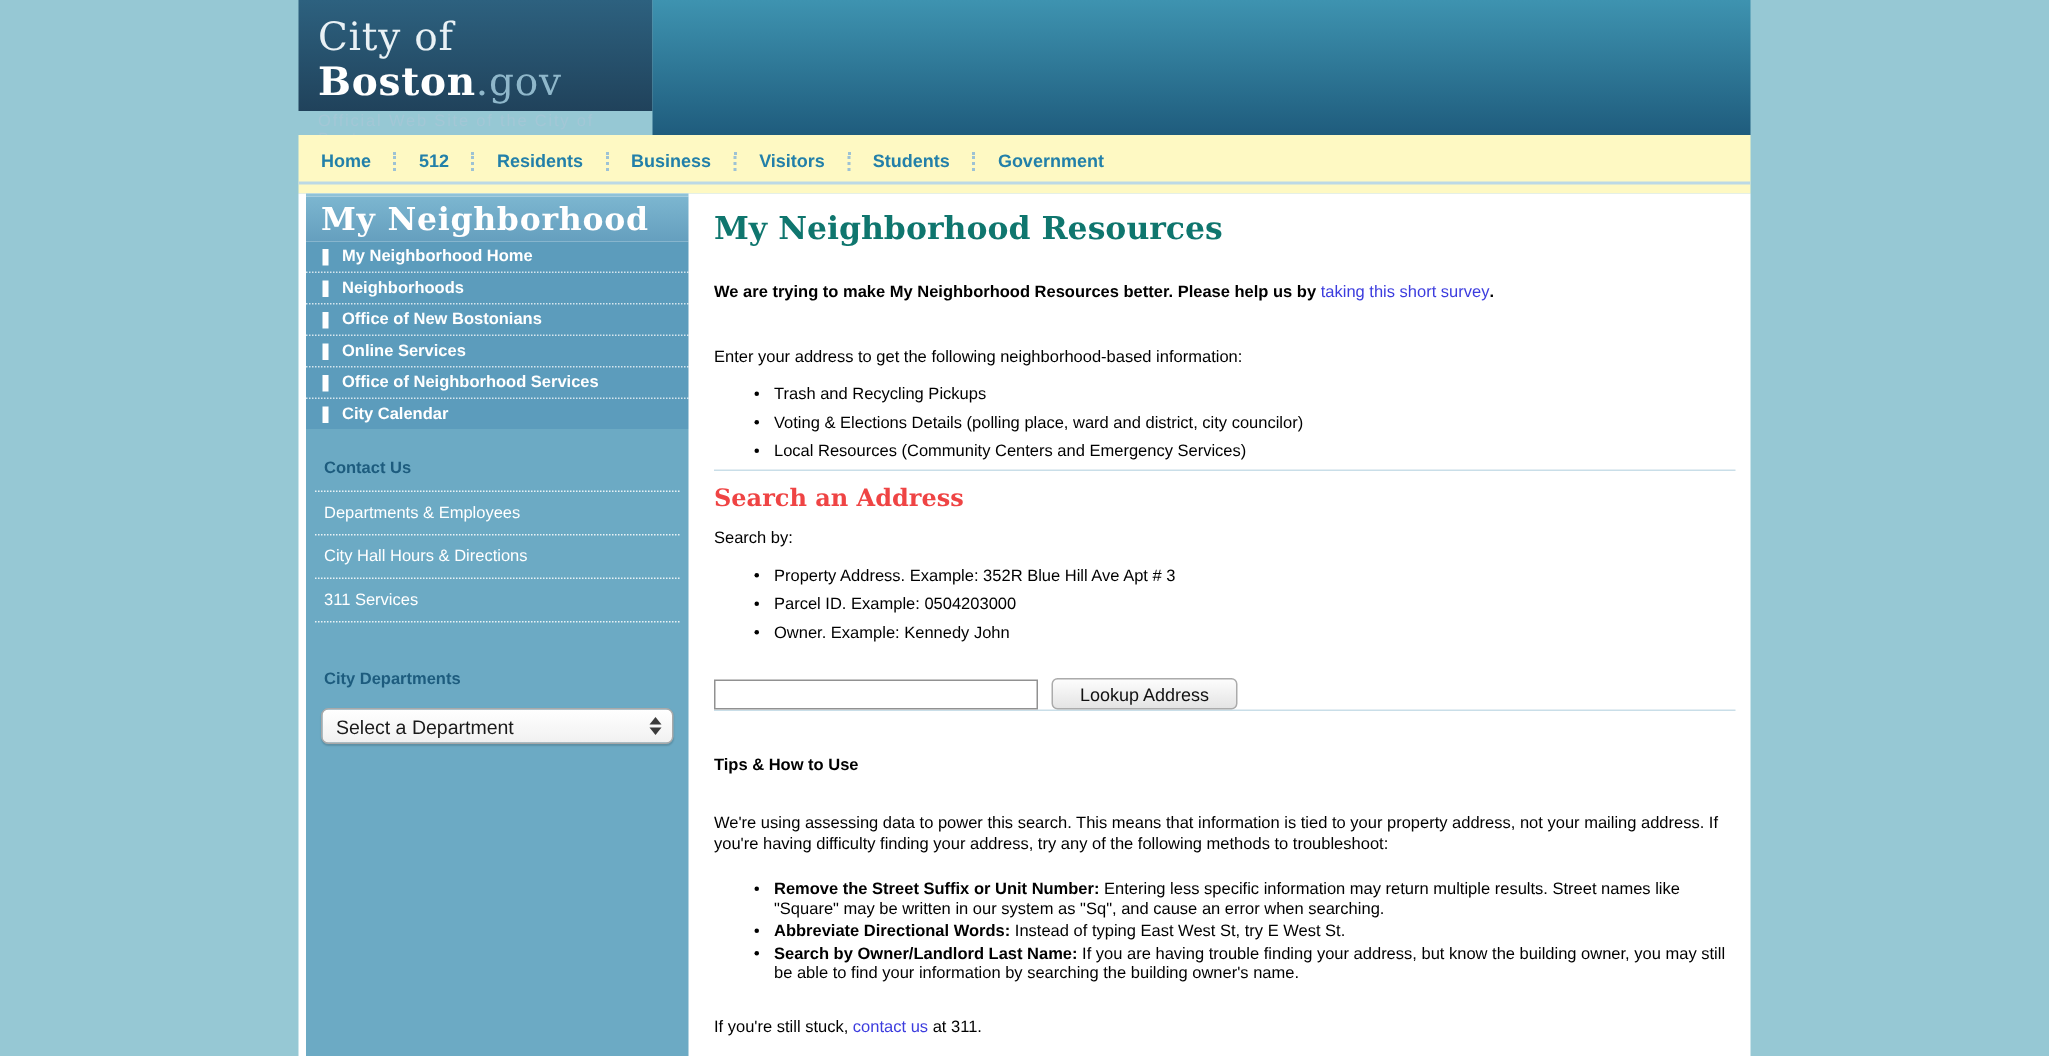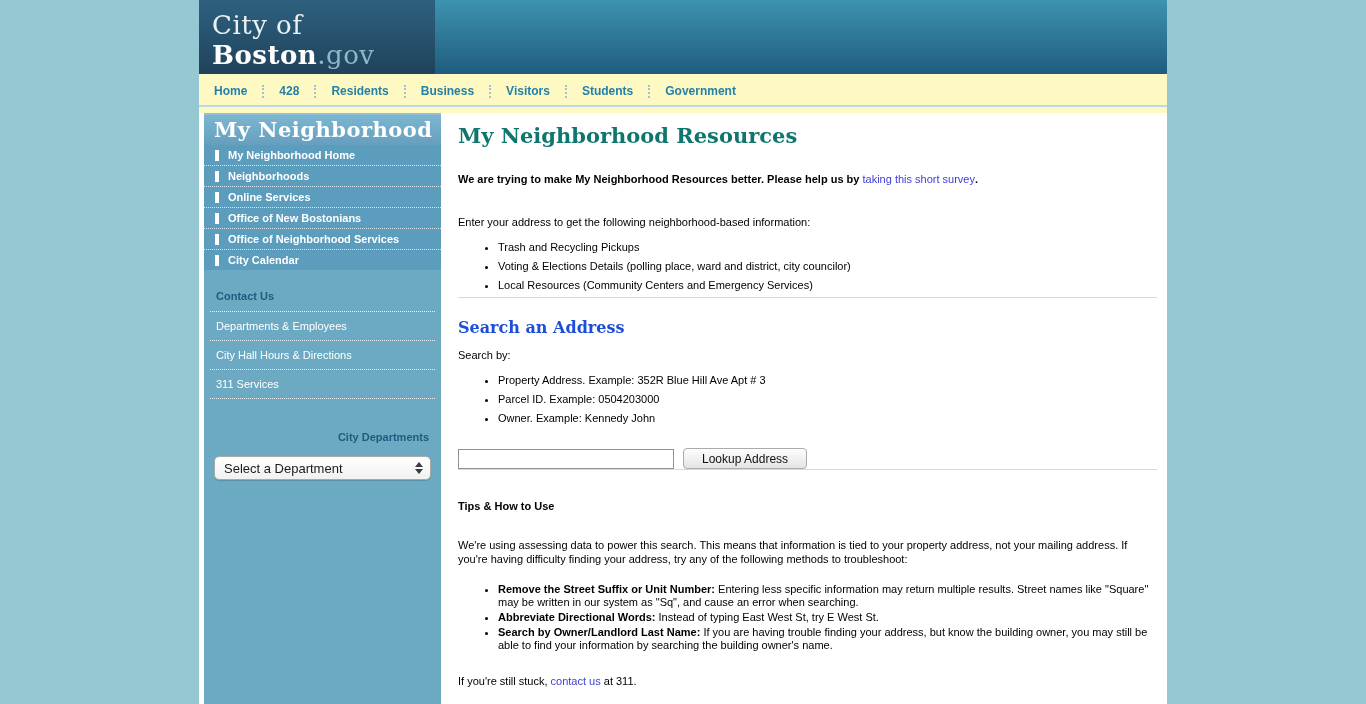--- a/index.html
+++ b/index.html
@@ -6,21 +6,21 @@
   html,body { width:1366px; height:704px; overflow:hidden; }
   body {
     background:#96c8d4;
     font-family:"Liberation Sans", sans-serif;
     font-size:11px;
     color:#000;
   }
   .wrapper { width:968px; margin:0 auto; height:704px; display:flex; flex-direction:column; }
 
   
-  .header { height:74px; display:flex; }
+  .header { height:90px; display:flex; }
   .logo-block {
     width:236px; height:74px; padding:10px 0 0 13px;
     background:linear-gradient(#2d617f, #20425b);
   }
   .logo-line { font-family:"DejaVu Serif", serif; font-size:26px; color:#e9f1f5; letter-spacing:0.5px; }
   .logo-line .bold { font-weight:bold; color:#ffffff; }
   .logo-line .gov { color:#8fb7ca; }
   .tagline { margin-top:5px; font-size:11px; color:#a3c7d6; letter-spacing:1.2px; }
   .header-right { flex:1; background:linear-gradient(#3e93b0, #1f5c7d); }
 
@@ -32,40 +32,40 @@
     padding:0 15px; cursor:pointer;
   }
   .nav-links a:first-child { padding-left:0; }
   .nav-sep { height:13px; border-left:2px dotted #9dc2d4; }
   .nav-underline { margin-top:7px; border-top:2px solid #bcd9e5; height:8px; }
 
   
   .bodyrow { flex:1; background:#ffffff; display:flex; min-height:0; }
 
   
-  .sidebar { width:237px; margin-left:5px; display:flex; flex-direction:column; }
+  .sidebar { width:255px; margin-left:5px; display:flex; flex-direction:column; }
   .sb-title {
     background:linear-gradient(#7cb6d0, #659fbe);
     border-top:2px solid #8fc2d8;
     color:#ffffff; font-family:"DejaVu Serif", serif; font-weight:bold;
     font-size:21px; padding:2px 0 3px 10px; letter-spacing:0.5px;
   }
   .sb-menu { background:#5c9cbc; }
   .sb-menu .menu-item {
     display:flex; align-items:center; padding:4px 3px 4px 11px; cursor:pointer;
     border-top:1px dotted rgba(255,255,255,0.75);
   }
   .sb-menu .menu-item:first-child { border-top:none; }
   .tick { width:4px; height:11px; background:#ffffff; margin-right:9px; flex:none; }
   .menu-label { color:#ffffff; font-weight:bold; font-size:11px; }
   .sb-lower { flex:1; background:#6caac4; padding-top:20px; }
   .sb-heading { color:#1d5c7e; font-weight:bold; font-size:11px; padding:0 12px 9px 12px; }
   .sb-dotted { border-top:1px dotted rgba(255,255,255,0.85); margin:0 6px; }
   .sb-link { display:block; color:#ffffff; font-size:11px; text-decoration:none; padding:8px 12px; cursor:pointer; }
-  .sb-dept-heading { margin-top:32px;text-align:right; }
+  .sb-dept-heading { margin-top:32px; }
   .select-box {
     margin:4px 10px 0 10px; height:24px; background:linear-gradient(#ffffff,#f1f1f1);
     border:1px solid #a9a9a9; border-radius:5px;
     display:flex; align-items:center; justify-content:space-between;
     padding:0 7px 0 9px; cursor:pointer;
     font-size:13px; color:#1a1a1a; box-shadow:0 1px 1px rgba(0,0,0,0.15);
   }
   .sel-arrows { display:flex; flex-direction:column; gap:2px; }
   .tri-up { width:0; height:0; border-left:4px solid transparent; border-right:4px solid transparent; border-bottom:5px solid #3b3b3b; }
   .tri-down { width:0; height:0; border-left:4px solid transparent; border-right:4px solid transparent; border-top:5px solid #3b3b3b; }
@@ -73,21 +73,21 @@
   
   .main { flex:1; padding:8px 10px 0 17px; min-width:0; }
   h1.page-title { font-family:"DejaVu Serif", serif; font-size:21px; color:#0f766e; margin-top:2px; }
   .survey-line { margin-top:25px; font-weight:bold; }
   a.inline-link { color:#3c3cde; text-decoration:none; font-weight:normal; cursor:pointer; }
   .intro-line { margin-top:31px; }
   ul.plain { margin:12px 0 0 40px; }
   ul.plain li { margin-bottom:5px; line-height:14px; }
   hr.divider { border:none; border-top:1px solid #c9dee8; margin:0; }
   .hr1 { margin-top:26px; }
-  h2.section-title { font-family:"DejaVu Serif", serif; font-size:16px; color:#1d4ed8; margin-top:20px; }
+  h2.section-title { font-family:"DejaVu Serif", serif; font-size:16px; color:#ef4444; margin-top:8px; }
   .search-by { margin-top:12px; }
   .ex { }
   .lookup-row { margin-top:23px; display:flex; align-items:center; }
   .addr-input { width:216px; height:20px; border:1px solid #919191; background:#fff; padding:0 4px; font-size:12px; }
   .lookup-btn {
     margin-left:9px; height:21px; padding:0 18px; font-size:12px; color:#111;
     background:linear-gradient(#fdfdfd,#e4e4e4); border:1px solid #ababab; border-radius:4px; cursor:pointer;
     font-family:"Liberation Sans", sans-serif;
   }
   .hr2 { margin-top:26px; }
@@ -108,21 +108,21 @@
       <div class="logo-line"><span>City of </span><span class="bold">Boston</span><span class="gov">.gov</span></div>
       <div class="tagline">Official Web Site of the City of Boston</div>
     </div>
     <div class="header-right"></div>
   </div>
 
   <div class="navstrip">
     <div class="nav-links">
       <a>Home</a>
       <span class="nav-sep"></span>
-      <a>428</a>
+      <a>512</a>
       <span class="nav-sep"></span>
       <a>Residents</a>
       <span class="nav-sep"></span>
       <a>Business</a>
       <span class="nav-sep"></span>
       <a>Visitors</a>
       <span class="nav-sep"></span>
       <a>Students</a>
       <span class="nav-sep"></span>
       <a>Government</a>
@@ -138,25 +138,25 @@
         <div class="menu-item">
           <span class="tick"></span>
           <span class="menu-label">My Neighborhood Home</span>
         </div>
         <div class="menu-item">
           <span class="tick"></span>
           <span class="menu-label">Neighborhoods</span>
         </div>
         <div class="menu-item">
           <span class="tick"></span>
+          <span class="menu-label">Office of New Bostonians</span>
+        </div>
+        <div class="menu-item">
+          <span class="tick"></span>
           <span class="menu-label">Online Services</span>
-        </div>
-        <div class="menu-item">
-          <span class="tick"></span>
-          <span class="menu-label">Office of New Bostonians</span>
         </div>
         <div class="menu-item">
           <span class="tick"></span>
           <span class="menu-label">Office of Neighborhood Services</span>
         </div>
         <div class="menu-item">
           <span class="tick"></span>
           <span class="menu-label">City Calendar</span>
         </div>
       </div>

